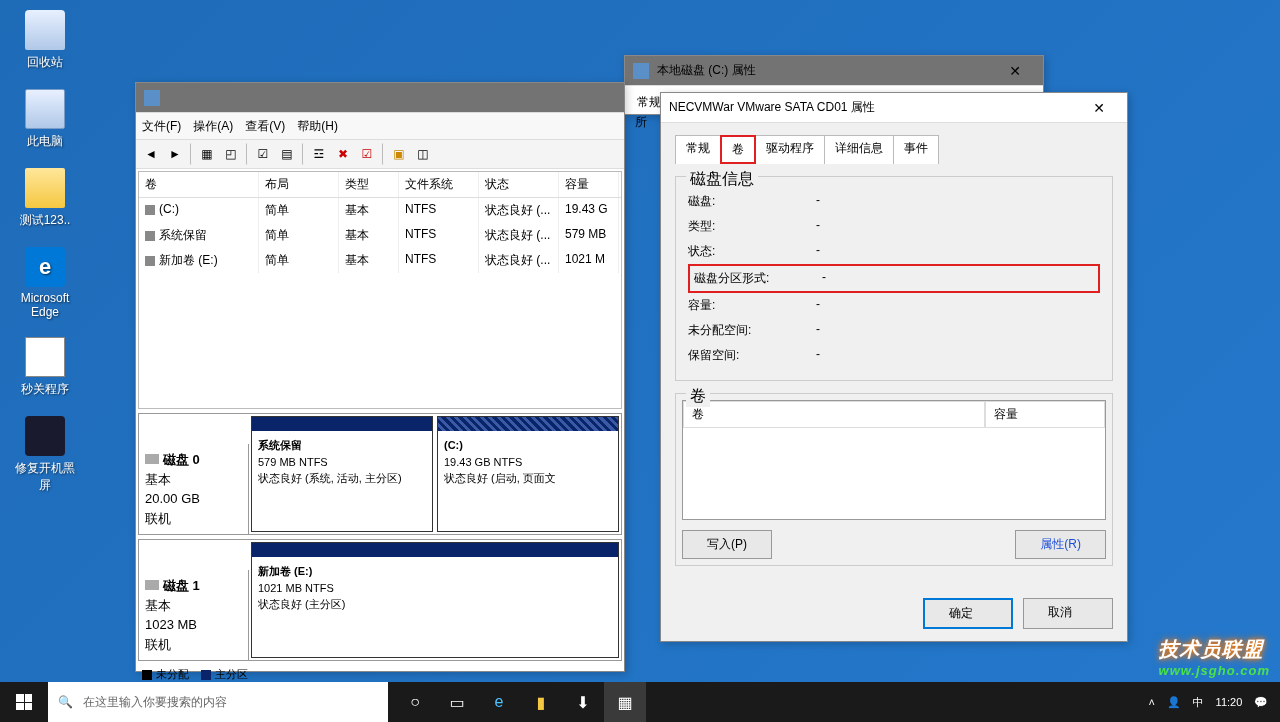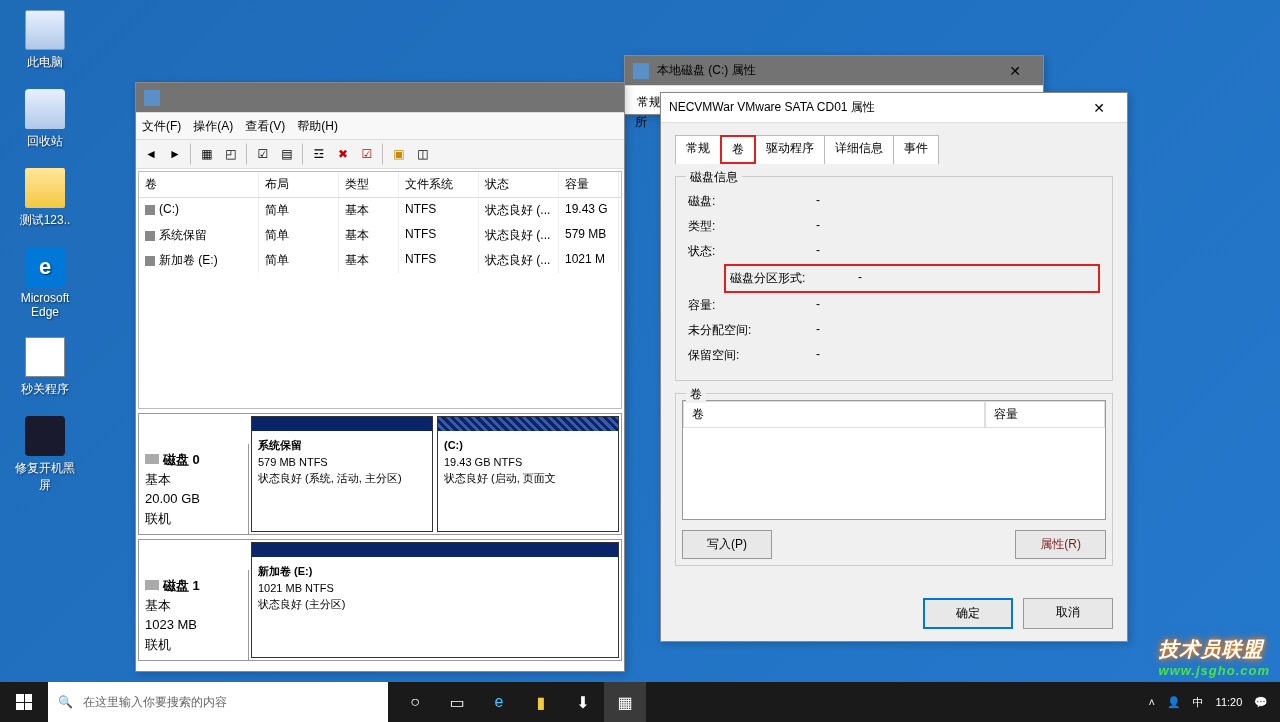--- a/index.html
+++ b/index.html
@@ -57,32 +57,32 @@
 
 
 #necprop { top: 92px; left: 660px; width: 468px; height: 550px; background: #f0f0f0; }
 #necprop .titlebar { background: #fff; }
 #necprop .body { padding: 12px 14px; background: #f0f0f0; }
 .tabs2 { display: flex; margin-bottom: 12px; }
 .tab2 { padding: 4px 10px; background: #fff; border: 1px solid #bbb; border-bottom: none; margin-right: -1px; cursor: pointer; font-size: 12px; position: relative; }
 .tab2.active { background: #fff; z-index: 2; }
 .tab2.highlight { border: 2px solid #e02020; }
 .group { border: 1px solid #ccc; padding: 12px; margin-bottom: 12px; background: #f0f0f0; position: relative; }
-.group-title { position: absolute; top: -8px; left: 10px; background: #f0f0f0; padding: 0 4px; font-size: 12px; }
+.group-title { position: absolute; top: -8px; left: 10px; background: #f0f0f0; padding: 0 4px; font-size: 16px; }
 .info-row { display: flex; padding: 4px 0; font-size: 12px; gap: 8px; }
 .info-row .label { width: 120px; }
 .info-row .value { flex: 1; }
-.info-row.highlight { border: 2px solid #e02020; padding: 4px; margin-left: 36px; }
+.info-row.highlight { border: 2px solid #e02020; padding: 4px; }
 .vollist { border: 1px solid #999; height: 120px; background: #fff; }
 .vollist-head { display: flex; }
 .vollist-head div { padding: 4px 8px; border: 1px solid #ddd; font-size: 12px; }
 .btns { display: flex; justify-content: space-between; margin-top: 10px; }
-.btn { padding: 5px 24px; border: 1px solid #999; background: #e8e8e8; font-size: 12px; cursor: pointer; min-width: 90px; text-align: center; }
+.btn { padding: 5px 24px; border: 1px solid #999; background: #e8e8e8; font-size: 12px; cursor: pointer; min-width: 90px; text-align: left; }
 .btn.primary { border: 2px solid #0078d7; }
-.btn.disabled { color: #7f1d1d; }
+.btn.disabled { color: #1d4ed8; }
 .dlg-btns { position: absolute; bottom: 12px; right: 14px; display: flex; gap: 10px; }
 
 
 .taskbar { position: absolute; bottom: 0; left: 0; right: 0; height: 40px; background: #1a1a1a; display: flex; align-items: center; }
 .start { width: 48px; height: 40px; display: flex; align-items: center; justify-content: center; }
 .win-logo { width: 16px; height: 16px; display: grid; grid-template: 1fr 1fr / 1fr 1fr; gap: 1px; }
 .win-logo div { background: #fff; }
 .search { flex: 0 0 340px; height: 40px; background: #fff; display: flex; align-items: center; padding: 0 10px; gap: 10px; color: #666; margin-right: 6px; }
 .ticon { width: 42px; height: 40px; display: flex; align-items: center; justify-content: center; color: #fff; font-size: 16px; }
 .tray { margin-left: auto; display: flex; align-items: center; color: #fff; padding-right: 6px; font-size: 11px; }
@@ -90,26 +90,26 @@
 
 
 .watermark { position: absolute; right: 10px; bottom: 44px; font-size: 20px; font-weight: bold; font-style: italic; color: #fff; text-shadow: 0 0 4px #ff7a00, 0 0 8px #ff7a00; letter-spacing: 1px; }
 .watermark .url { font-size: 13px; color: #4ae24a; text-shadow: none; display: block; text-align: right; }
 </style>
 </head>
 <body>
 
 <div class="desktop-icons">
   <div class="d-icon">
+      <div class="ic ic-bin"></div>
+      <div>回收站</div>
+    </div>
+  <div class="d-icon">
       <div class="ic ic-pc"></div>
       <div>此电脑</div>
-    </div>
-  <div class="d-icon">
-      <div class="ic ic-bin"></div>
-      <div>回收站</div>
     </div>
   <div class="d-icon">
       <div class="ic ic-folder"></div>
       <div>测试123..</div>
     </div>
   <div class="d-icon">
       <div class="ic ic-edge">e</div>
       <div>Microsoft Edge</div>
     </div>
   <div class="d-icon">
@@ -216,20 +216,24 @@
     <div class="disk-block">
       <div class="disk-left"><span class="dicon2"></span><b>磁盘 1</b><br><span>基本</span><br><span>1023 MB</span><br><span>联机</span></div>
       <div class="disk-parts">
         <div class="part big">
             <div class="part-header"></div>
             <div class="part-body"><b>新加卷 (E:)</b><br><span>1021 MB NTFS</span><br><span>状态良好 (主分区)</span></div>
           </div>
       </div>
     </div>
   </div>
+  <div class="legend">
+    <span><span class="sq" style="background:#000"></span><span>未分配</span></span>
+    <span><span class="sq" style="background:#0a246a"></span><span>主分区</span></span>
+  </div>
 </div>
 
 <div class="win" id="necprop">
   <div class="titlebar">
     <div class="ttext">NECVMWar VMware SATA CD01 属性</div>
     <div class="ctrls">
         <div class="cbtn">✕</div>
       </div>
   </div>
   <div class="body">

